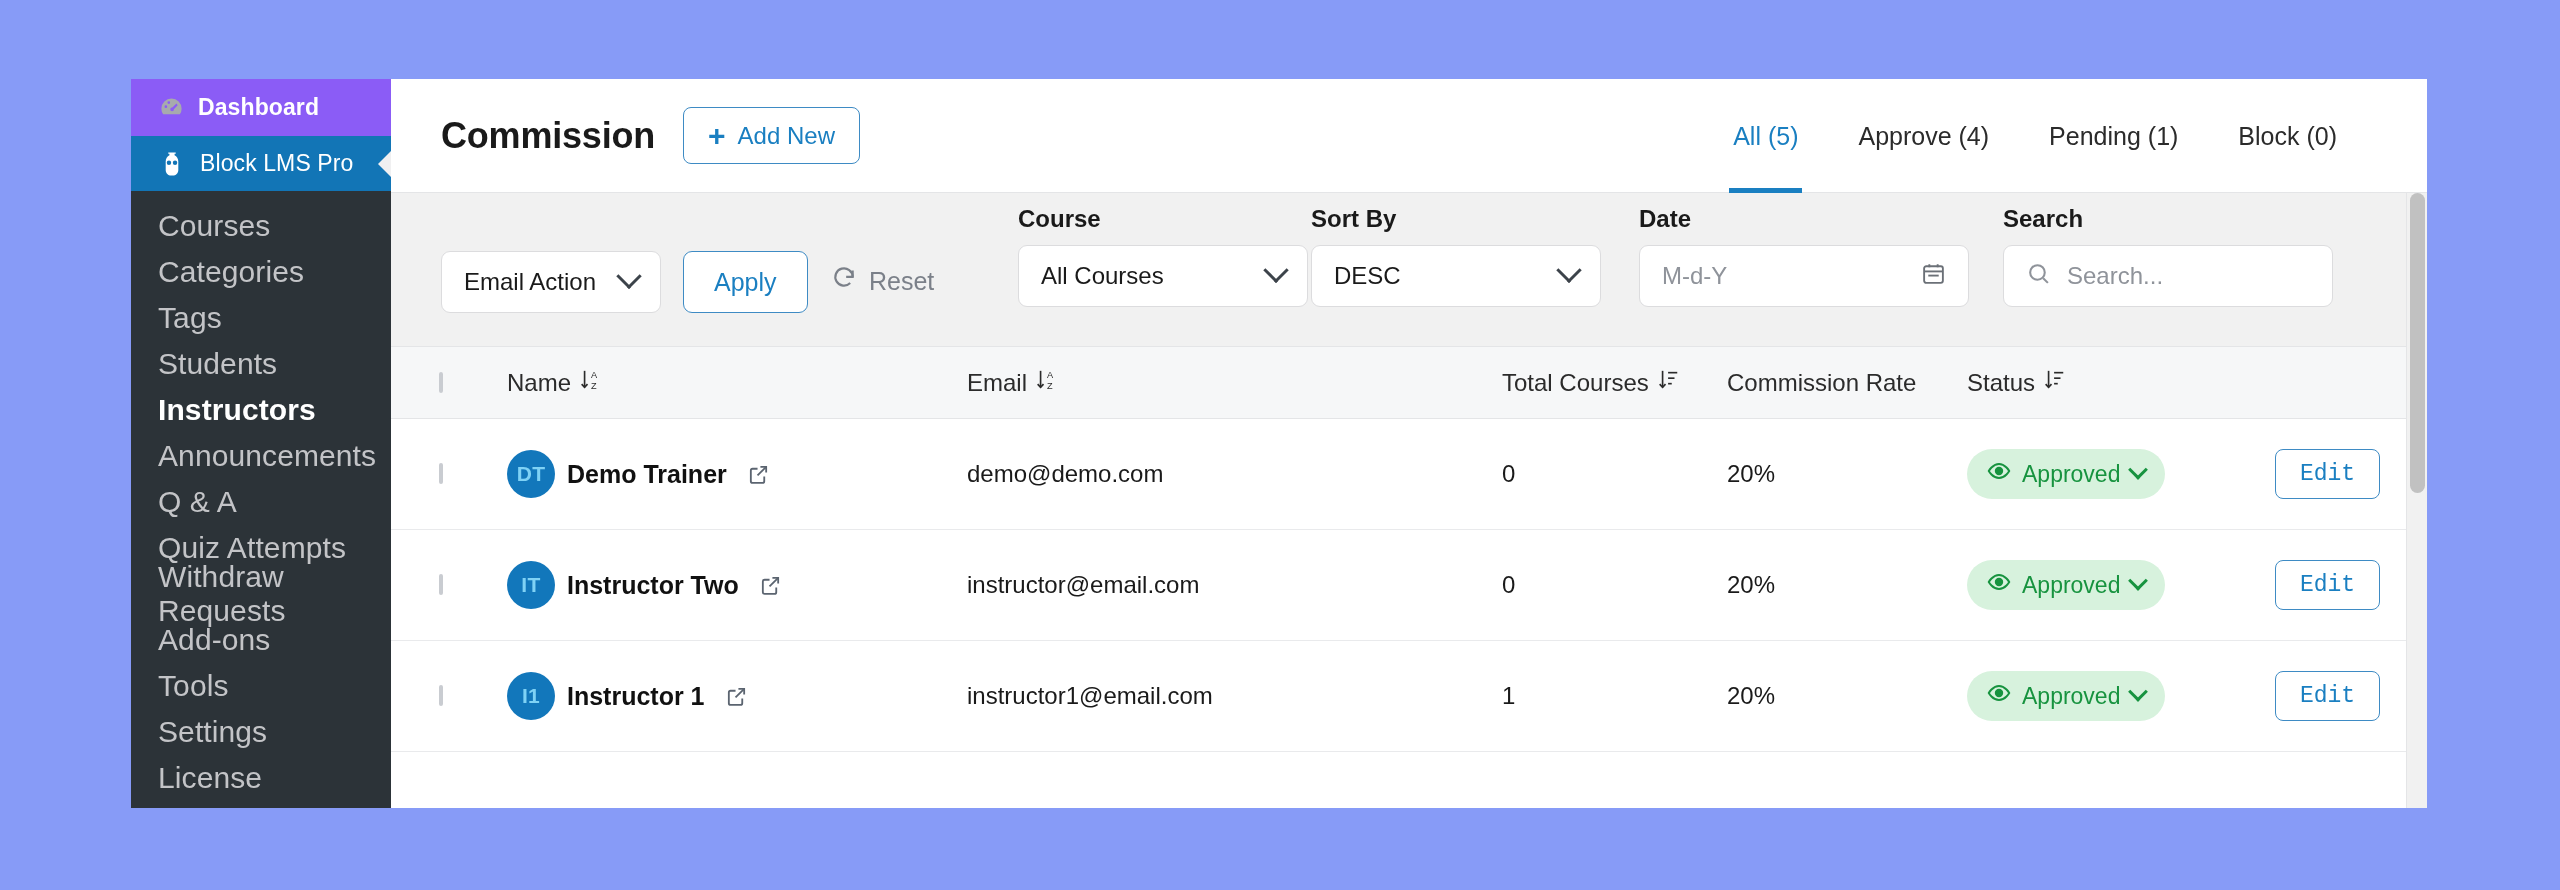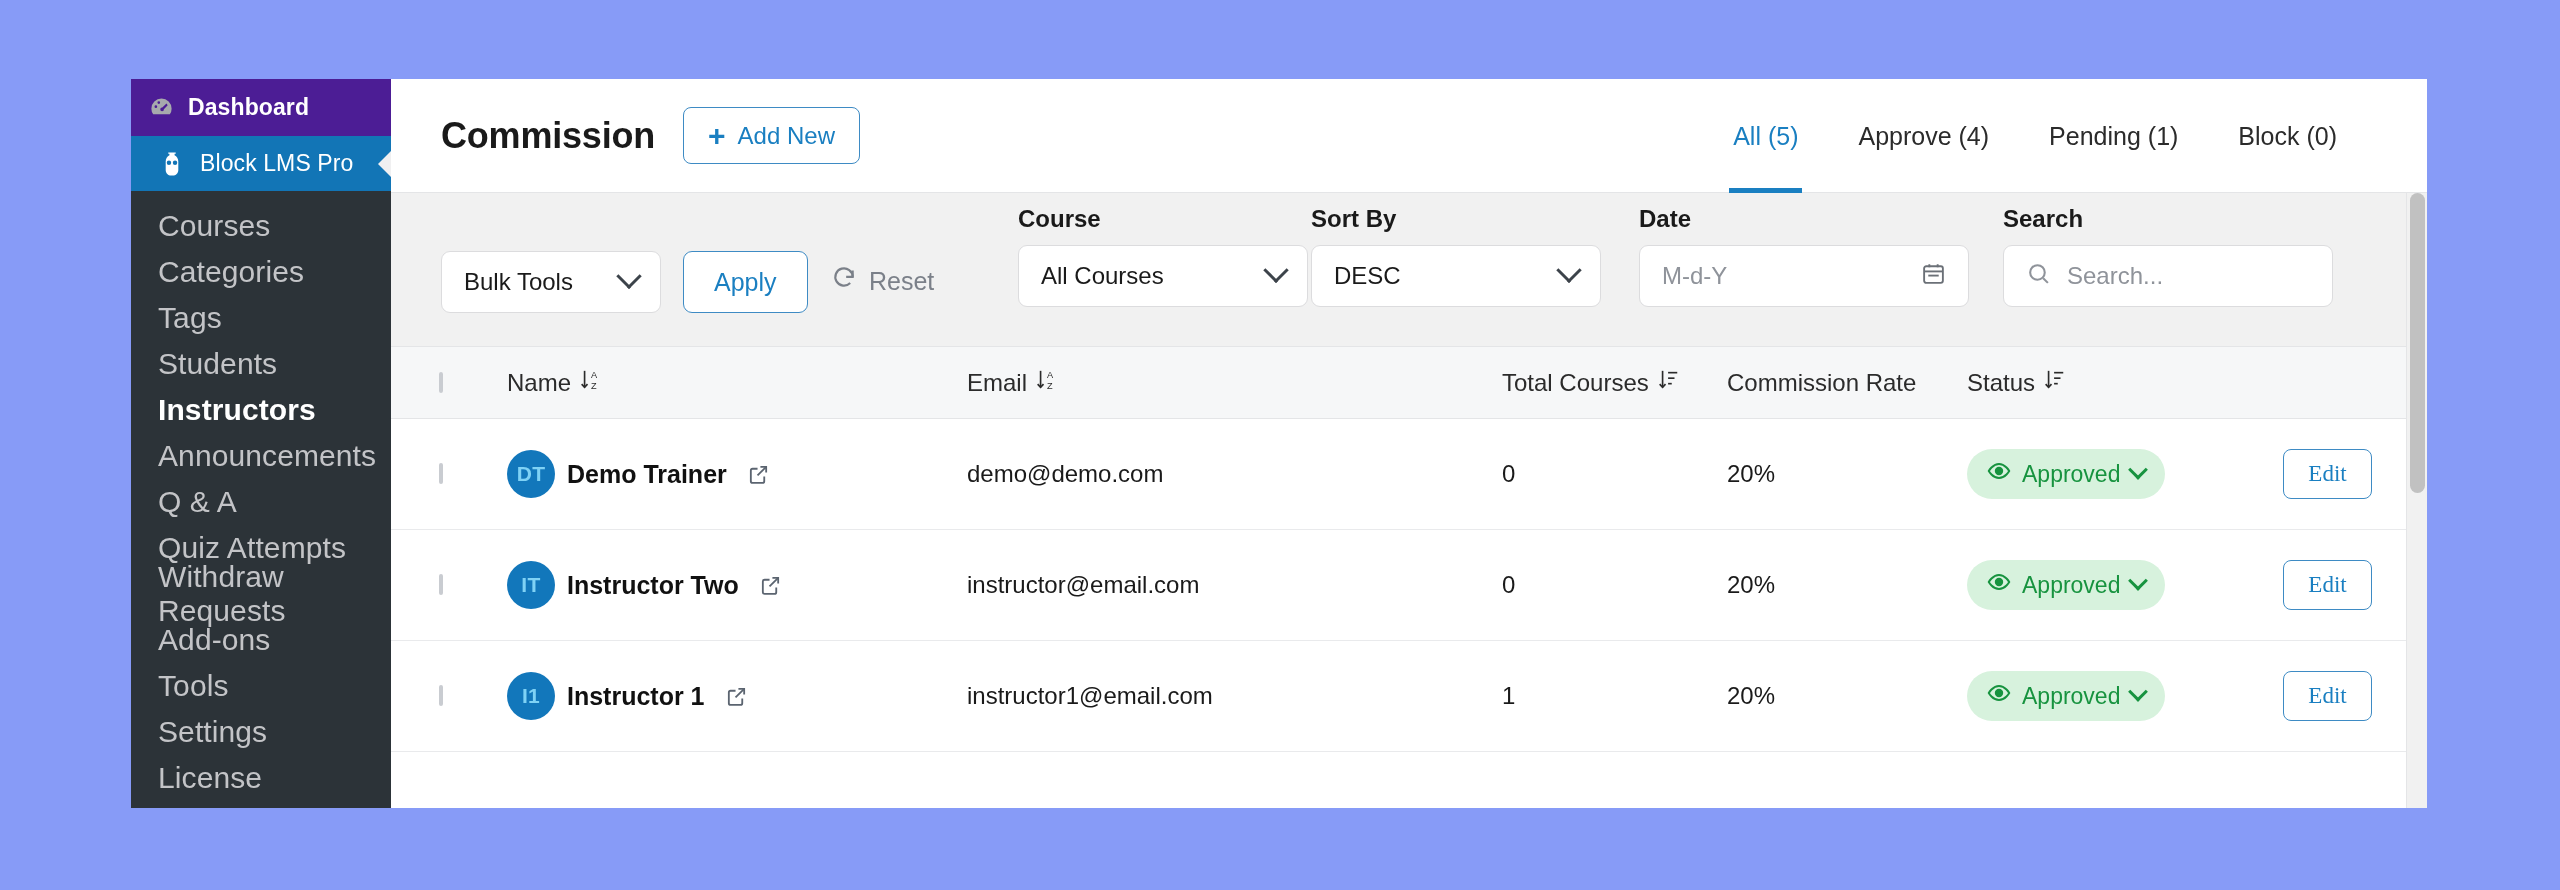--- a/index.html
+++ b/index.html
@@ -11,22 +11,22 @@
   }
   .screen { position: relative; width: 2560px; height: 890px; }
 
   
   .sidebar {
     position: absolute; left: 131px; top: 79px;
     width: 260px; height: 729px;
     background: #2c3338;
   }
   .sb-top {
-    height: 57px; background: #4c1d95;
-    display: flex; align-items: center; padding-left: 17px;
+    height: 57px; background: #8b5cf6;
+    display: flex; align-items: center; padding-left: 27px;
     gap: 13px;
   }
   .sb-top .label { color: #fff; font-size: 23px; font-weight: bold; letter-spacing: .1px;}
   .sb-gauge { width: 27px; height: 27px; flex: none; }
 
   .sb-active {
     position: relative;
     height: 55px; background: #1275b6;
     display: flex; align-items: center; padding-left: 27px; gap: 14px;
   }
@@ -180,21 +180,21 @@
   }
   .badge .chev2 {
     width: 14px; height: 14px;
     border-right: 3px solid #17933f; border-bottom: 3px solid #17933f;
     transform: rotate(45deg) translate(-3px,-3px);
   }
   .edit-btn {
     height: 50px; padding: 0 24px;
     border: 1.5px solid #3e8bc4; border-radius: 8px;
     background: #fff; color: #1a7fc1; font-size: 23px;
-    font-family: Liberation Serif, serif; cursor: pointer; margin-left: 22px;
+    font-family: Liberation Mono, monospace; cursor: pointer; margin-left: 22px;
   }
 
   
   .vscroll {
     position: absolute; right: 0; top: 114px;
     width: 21px; height: 615px; background: #f1f1f1;
     border-left: 1px solid #e4e5e7;
   }
   .vthumb {
     position: absolute; left: 3px; top: 0;
@@ -294,21 +294,21 @@
           <div class="tab">
             <span>Block (0)</span>
           </div>
         </div>
     </div>
 
     <div class="filters">
 
       <div class="fgroup" style="left:50px; top:58px; width:220px;">
         <div class="ctrl">
-          <span>Bulk Tools</span>
+          <span>Email Action</span>
           <span class="chev"></span>
         </div>
       </div>
 
       <div class="fgroup" style="left:292px; top:58px;border-radius:6px;">
         <button class="apply-btn">Apply</button>
       </div>
 
       <div class="fgroup" style="left:440px; top:72px;">
         <button class="reset-btn">

